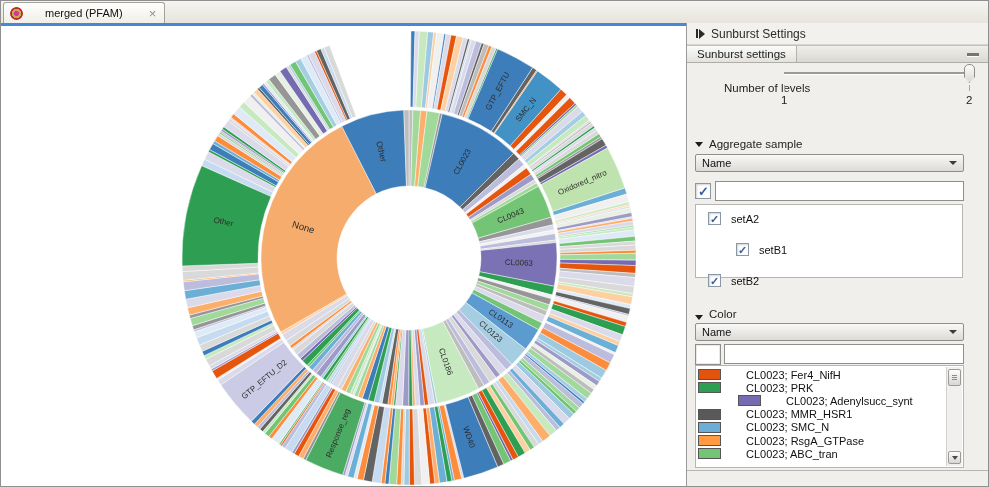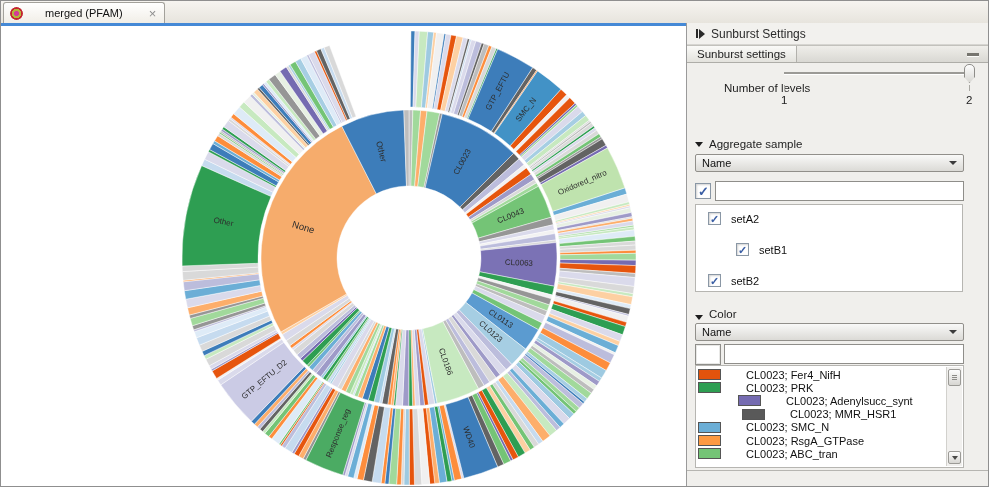--- a/index.html
+++ b/index.html
@@ -446,21 +446,21 @@
     </div>
 
     <div class="combo" style="top:131px;">
       <span>Name</span>
       <span class="arr"></span>
     </div>
 
     <span class="cb cb16 checked" style="position:absolute; left:8px; top:160px;"></span>
     <input class="tfield" style="left: 28px; top: 158px; width: 249px;" value="">
 
-    <div class="listbox" style="left:8px; top:181px; width:268px; height:88px;">
+    <div class="listbox" style="left:8px; top:181px; width:268px; height:74px;">
         <div class="sample-row" style="top: 7px;">
           <span class="cb cb13 checked"></span>
           <span class="lbl">setA2</span>
         </div>
         <div class="sample-row" style="top: 38px; margin-left: 28px;">
           <span class="cb cb13 checked"></span>
           <span class="lbl">setB1</span>
         </div>
         <div class="sample-row" style="top: 69px; align-items: flex-end;">
           <span class="cb cb13 checked"></span>
@@ -487,21 +487,21 @@
           <span class="lbl">CL0023; ABC_tran</span>
         </div>
         <div class="color-row" style="top: 68px;">
           <span class="color-swatch" style="background: rgb(253, 154, 66);"></span>
           <span class="lbl">CL0023; RsgA_GTPase</span>
         </div>
         <div class="color-row" style="top: 54.8px;">
           <span class="color-swatch" style="background: rgb(107, 174, 214);"></span>
           <span class="lbl">CL0023; SMC_N</span>
         </div>
-        <div class="color-row" style="top: 41.6px; margin-left: 44px;">
+        <div class="color-row" style="top: 41.6px;">
           <span class="color-swatch" style="background: rgb(89, 89, 89);"></span>
           <span class="lbl">CL0023; MMR_HSR1</span>
         </div>
         <div class="color-row" style="top: 28.4px; padding-left: 40px;">
           <span class="color-swatch" style="background: rgb(117, 107, 177);"></span>
           <span class="lbl">CL0023; Adenylsucc_synt</span>
         </div>
         <div class="color-row" style="top: 15.2px;">
           <span class="color-swatch" style="background: rgb(46, 158, 82);"></span>
           <span class="lbl">CL0023; PRK</span>

